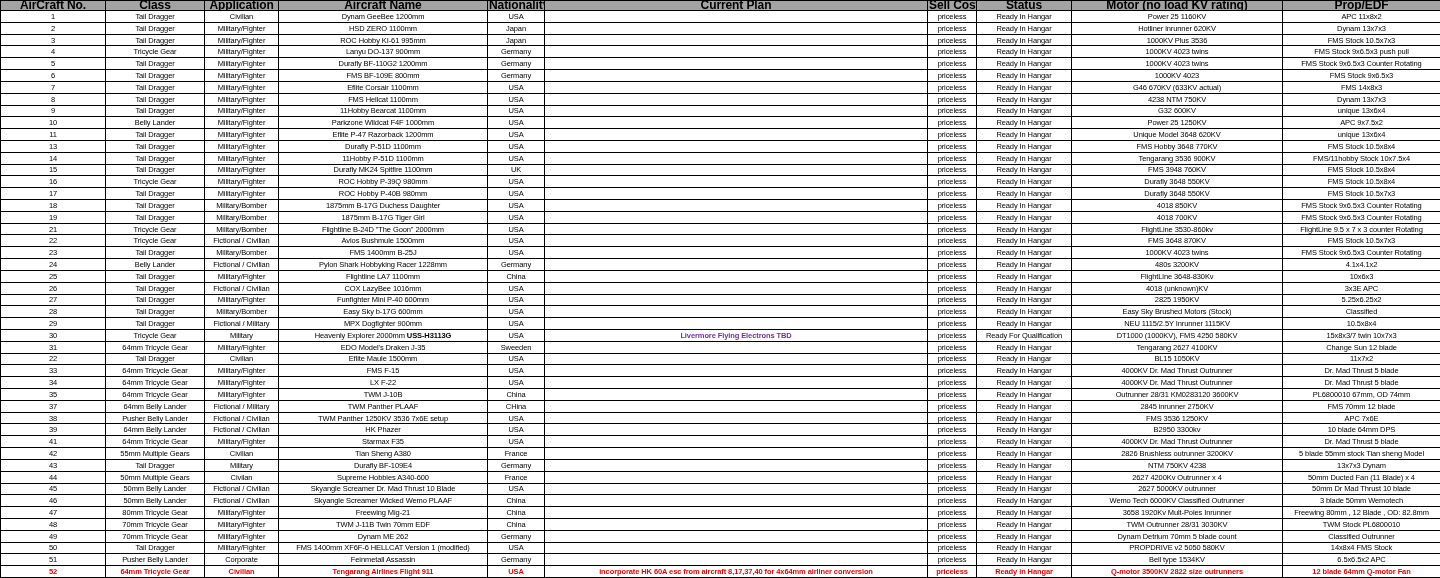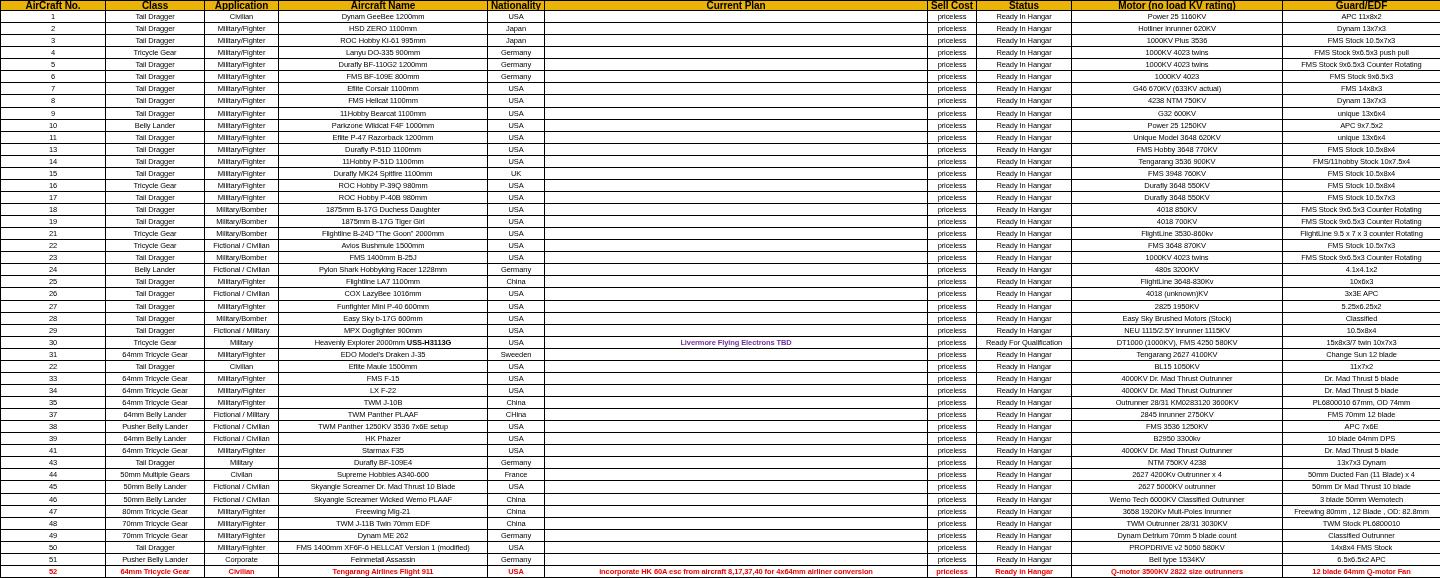--- a/index.html
+++ b/index.html
@@ -1,21 +1,21 @@
 <!DOCTYPE html>
 <html><head>
 <meta charset="utf-8">
 <style>
   html,body{margin:0;padding:0;background:#ffffff;width:1440px;height:578px;overflow:hidden;}
   #sheet{width:1440px;height:578px;}
   table{border-collapse:collapse;table-layout:fixed;width:1440px;height:578px;
         font-family:"Liberation Sans", sans-serif;font-size:7.5px;letter-spacing:-0.1px;color:#000;}
   td,th{border:1px solid #000;text-align:center;vertical-align:middle;white-space:nowrap;
         overflow:hidden;padding:0 1px;line-height:9px;position:relative;}
-  tr.header th{background:#eab308;font-weight:bold;font-size:10px;color:#000;}
+  tr.header th{background:#a3a3a3;font-weight:bold;font-size:12px;color:#000;}
   tr.red td{color:#ee0000;font-weight:bold;}
   td.purple{color:#7030a0;font-weight:bold;}
   td .bold{font-weight:bold;margin-top:43px;}
   td.sel{outline:2px solid #000;outline-offset:-2px;}
   td.sel::after{content:"";position:absolute;right:0;bottom:0;width:3px;height:3px;
         background:#000;border-top:1px solid #fff;border-left:1px solid #fff;}
   td.orange-left{box-shadow:inset 3px 0 0 #f4a321;}
 </style>
 </head>
 <body>
@@ -38,21 +38,21 @@
         <tr class="header">
           <th>AirCraft No.</th>
           <th>Class</th>
           <th>Application</th>
           <th>Aircraft Name</th>
           <th>Nationality</th>
           <th>Current Plan</th>
           <th>Sell Cost</th>
           <th>Status</th>
           <th>Motor (no load KV rating)</th>
-          <th>Guard/EDF</th>
+          <th>Prop/EDF</th>
         </tr>
       </thead>
     <tbody>
         <tr>
           <td>1</td>
           <td>Tail Dragger</td>
           <td>Civilian</td>
           <td>Dynam GeeBee 1200mm</td>
           <td>USA</td>
           <td></td>
@@ -82,21 +82,21 @@
           <td></td>
           <td>priceless</td>
           <td>Ready In Hangar</td>
           <td>1000KV Plus 3536</td>
           <td>FMS Stock 10.5x7x3</td>
         </tr>
         <tr>
           <td>4</td>
           <td>Tricycle Gear</td>
           <td>Military/Fighter</td>
-          <td>Lanyu DO-335 900mm</td>
+          <td>Lanyu DO-137 900mm</td>
           <td>Germany</td>
           <td></td>
           <td>priceless</td>
           <td>Ready In Hangar</td>
           <td>1000KV 4023 twins</td>
           <td>FMS Stock 9x6.5x3 push pull</td>
         </tr>
         <tr>
           <td>5</td>
           <td>Tail Dragger</td>
@@ -487,20 +487,32 @@
           <td>Military/Fighter</td>
           <td>Starmax F35</td>
           <td>USA</td>
           <td></td>
           <td>priceless</td>
           <td>Ready In Hangar</td>
           <td>4000KV Dr. Mad Thrust Outrunner</td>
           <td>Dr. Mad Thrust 5 blade</td>
         </tr>
         <tr>
+          <td>42</td>
+          <td>55mm Multiple Gears</td>
+          <td>Civilian</td>
+          <td>Tian Sheng A380</td>
+          <td>France</td>
+          <td></td>
+          <td>priceless</td>
+          <td>Ready In Hangar</td>
+          <td>2826 Brushless outrunner 3200KV</td>
+          <td>5 blade 55mm stock Tian sheng Model</td>
+        </tr>
+        <tr>
           <td>43</td>
           <td>Tail Dragger</td>
           <td>Military</td>
           <td>Durafly BF-109E4</td>
           <td>Germany</td>
           <td></td>
           <td>priceless</td>
           <td>Ready In Hangar</td>
           <td>NTM 750KV 4238</td>
           <td>13x7x3 Dynam</td>

